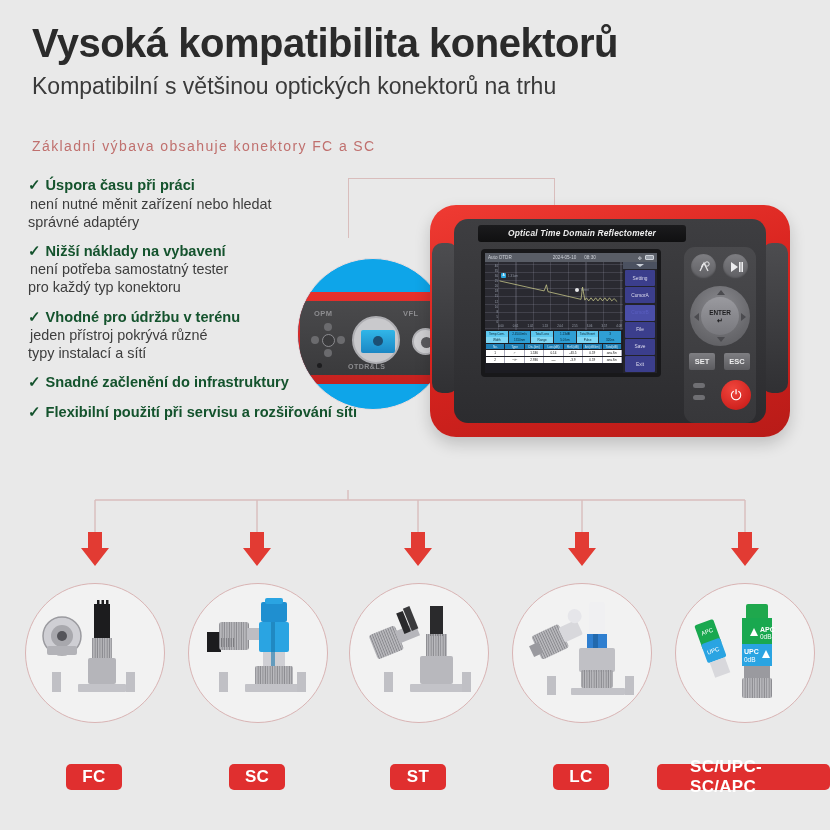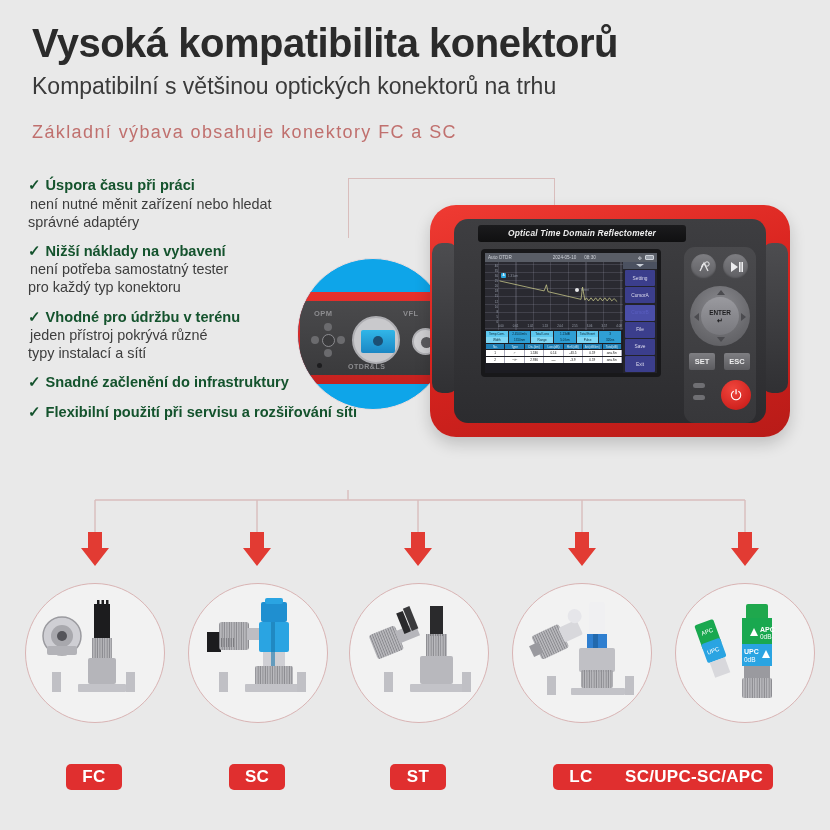--- a/index.html
+++ b/index.html
@@ -15,22 +15,22 @@
   .header { position: absolute; left: 32px; top: 22px; width: 780px; }
   .title {
     font-size: 40px; font-weight: bold; color: #2b2b2b;
     letter-spacing: -0.5px; line-height: 1.05; white-space: nowrap;
   }
   .subtitle {
     font-size: 23px; color: #3a3a3a; margin-top: 9px;
     font-weight: normal; white-space: nowrap;
   }
   .eyebrow {
-    position: absolute; left: 32px; top: 122px;
-    font-size: 18px; color: #c0706e; letter-spacing: 1.4px;
+    position: absolute; left: 32px; top: 138px;
+    font-size: 14px; color: #c0706e; letter-spacing: 1.4px;
     white-space: nowrap;
   }
 
   
   .features { position: absolute; left: 28px; top: 176px; width: 330px; }
   .feat { margin-bottom: 11px; }
   .feat-head {
     font-size: 14.6px; font-weight: bold; color: #14532d;
     line-height: 1.2; display: block;
   }
@@ -612,14 +612,14 @@
     </svg>
   </div>
 
 </div>
 
 <div class="badges">
   <div class="badge" style="left:66px;width:56px;">FC</div>
   <div class="badge" style="left:229px;width:56px;">SC</div>
   <div class="badge" style="left:390px;width:56px;">ST</div>
   <div class="badge" style="left:553px;width:56px;">LC</div>
-  <div class="badge" style="left:592px;padding-left:33px;">SC/UPC-SC/APC</div>
+  <div class="badge" style="left:657px;padding-left:33px;">SC/UPC-SC/APC</div>
 </div>
 
 </body></html>

